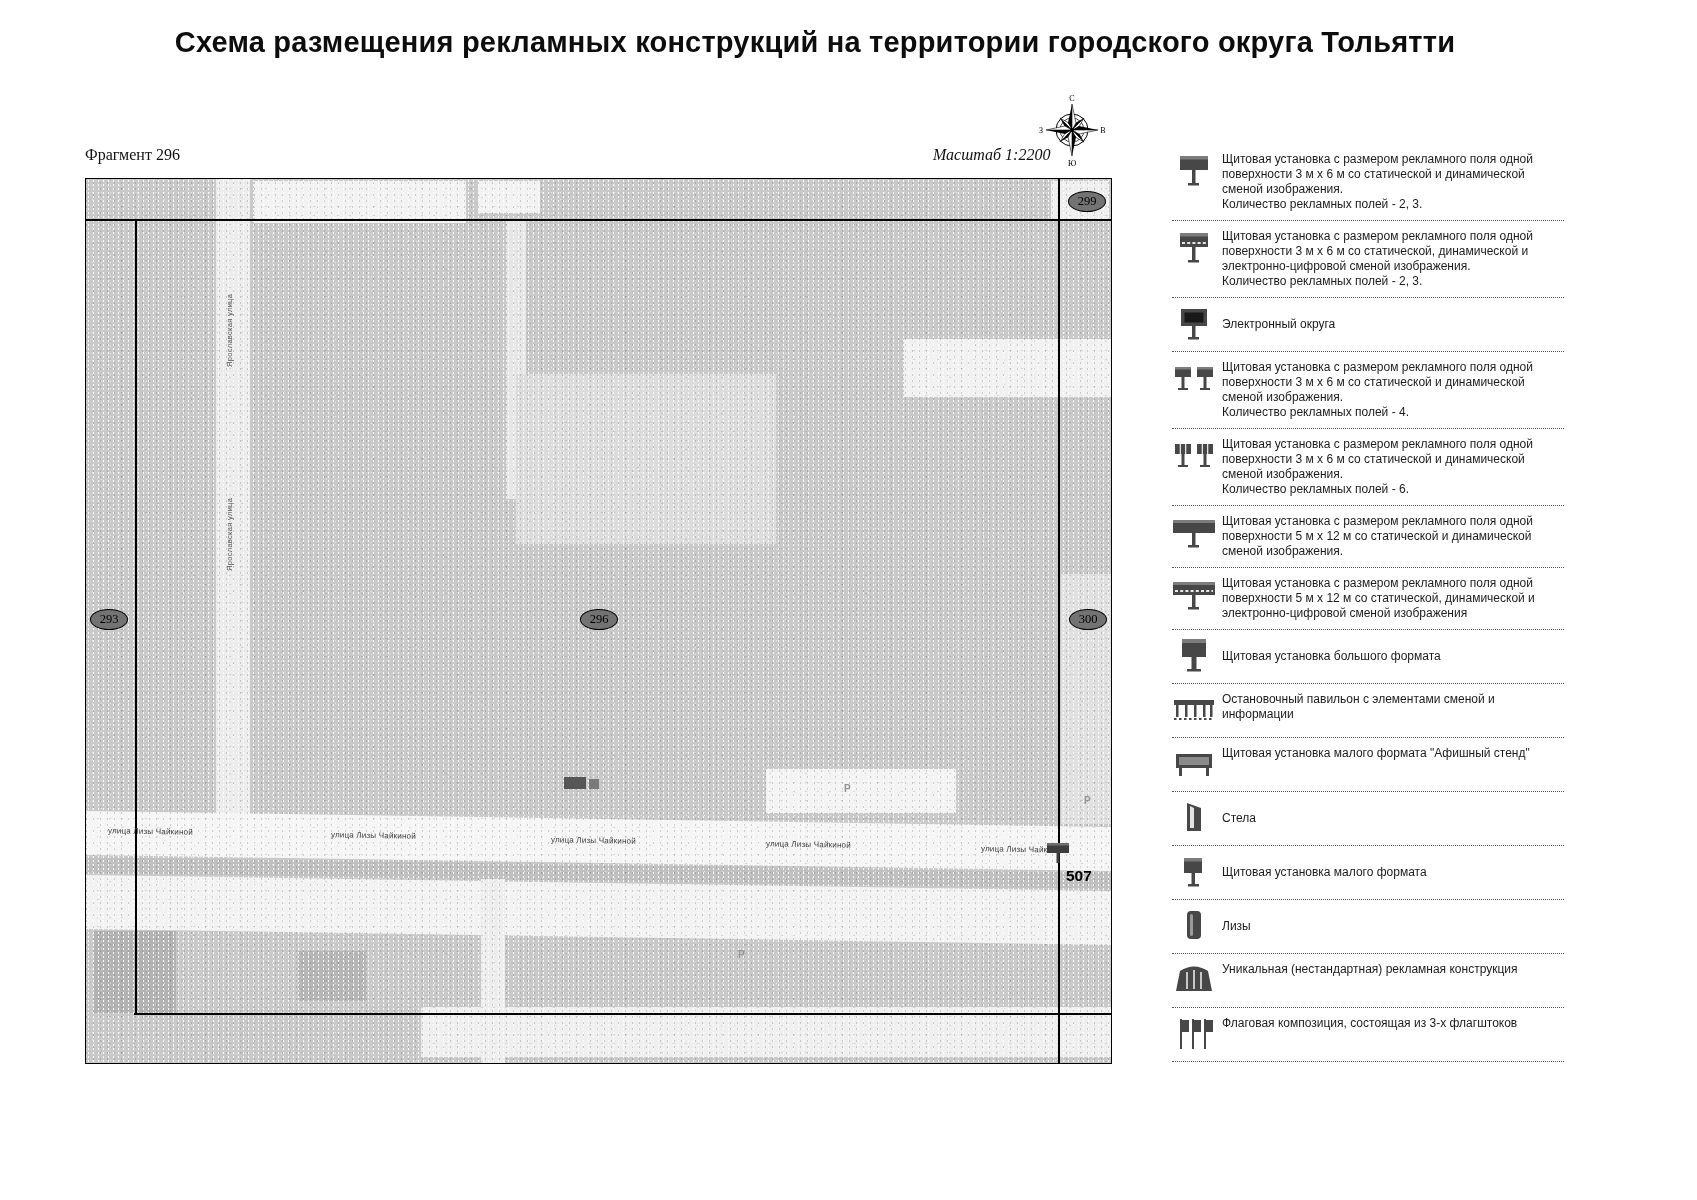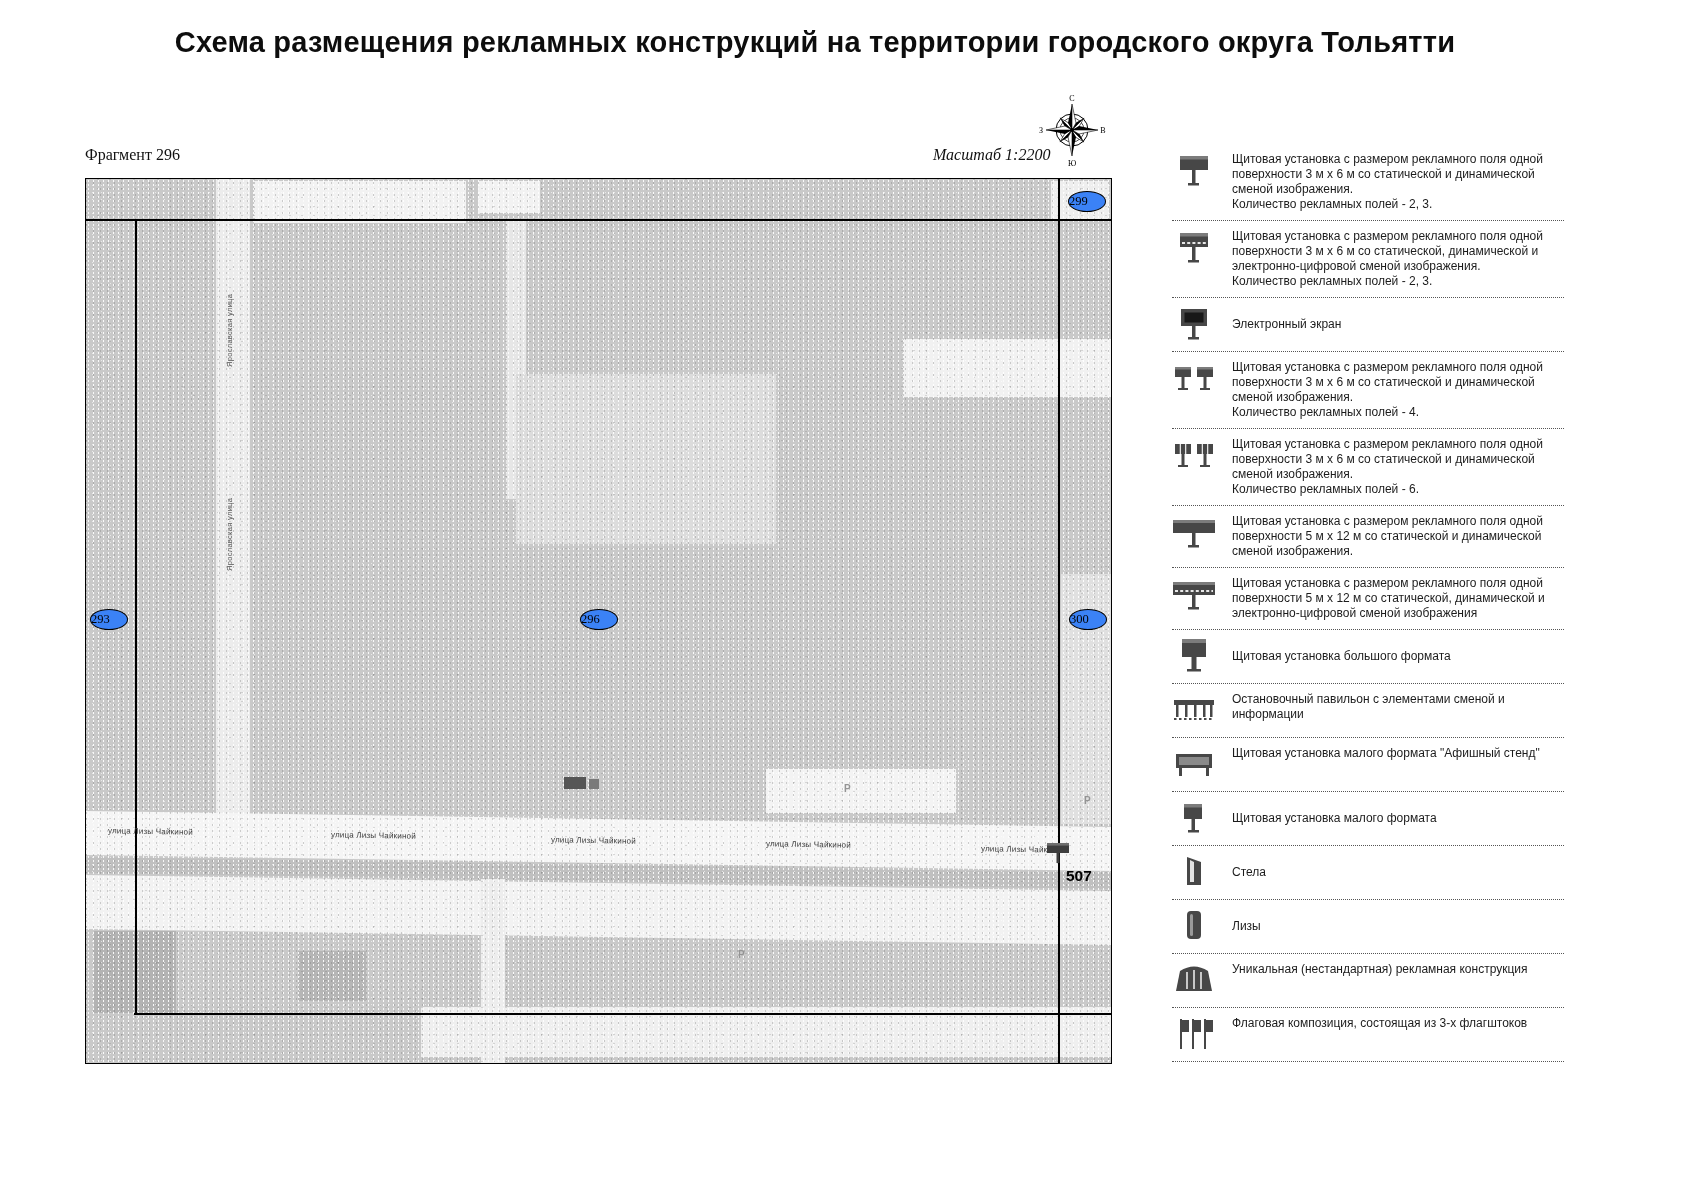--- a/index.html
+++ b/index.html
@@ -22,36 +22,36 @@
   .patch{position:absolute;}
   .noise{position:absolute;inset:0;pointer-events:none;
     background-image:
       radial-gradient(circle, rgba(255,255,255,.9) .8px, transparent 1px),
       radial-gradient(circle, rgba(255,255,255,.55) .8px, transparent 1px),
       radial-gradient(circle, rgba(96,96,96,.28) .8px, transparent 1px),
       radial-gradient(circle, rgba(80,80,80,.18) .9px, transparent 1.1px);
     background-size:5px 4px, 9px 7px, 7px 6px, 12px 9px;
     background-position:0 0, 2px 3px, 4px 1px, 6px 5px;}
   .frameline{position:absolute;background:#000;}
-  .oval{position:absolute;width:36px;height:19px;background:#3b82f6;border:1.2px solid #000;
-        border-radius:50%;line-height:19px;
+  .oval{position:absolute;width:36px;height:19px;background:#737373;border:1.2px solid #000;
+        border-radius:50%;text-align:center;line-height:19px;
         font-family:"Liberation Serif",serif;font-size:12.5px;color:#000;}
   .street-label{position:absolute;font-size:8px;color:#3c3c3c;white-space:nowrap;
         transform:rotate(1deg);letter-spacing:.2px;}
   .vstreet-label{position:absolute;font-size:7.5px;color:#555;writing-mode:vertical-rl;
         transform:rotate(180deg);letter-spacing:.3px;}
   .parking{position:absolute;font-size:10px;font-weight:bold;color:#949494;}
   .marker-number{position:absolute;font-weight:bold;font-size:15.5px;color:#000;}
   .marker-icon{position:absolute;}
   .mini-structure{position:absolute;background:#565656;}
   .mini-structure2{position:absolute;background:#7a7a7a;}
 
   
   .legend{position:absolute;left:1172px;top:144px;width:392px;}
-  .legend-item{display:flex;gap:10px;padding:7px 0 8px;border-bottom:1px dotted #555;}
+  .legend-item{display:flex;padding:7px 0 8px;border-bottom:1px dotted #555;}
   .legend-item.center{align-items:center;}
   .legend-icon{flex:0 0 50px;}
   .legend-icon svg{width:44px;height:38px;display:block;}
   .legend-text{font-size:12px;line-height:1.25;color:#1c1c1c;white-space:pre-line;padding-top:1px;}
 </style>
 </head>
 <body>
 
 <div class="page">
 
@@ -189,21 +189,21 @@
 
     <div class="legend-item center">
       <span class="legend-icon">
         <svg viewBox="0 0 44 38">
             <rect x="9" y="4" width="26" height="17" fill="#474747"></rect>
             <rect x="12.5" y="7.5" width="19" height="10" fill="#181818"></rect>
             <rect x="20" y="21" width="3.5" height="11" fill="#474747"></rect>
             <rect x="16" y="32" width="11" height="2.5" fill="#474747"></rect>
           </svg>
       </span>
-      <span class="legend-text">Электронный экран</span>
+      <span class="legend-text">Электронный округа</span>
     </div>
 
     <div class="legend-item">
       <span class="legend-icon">
         <svg viewBox="0 0 44 38">
             <rect x="3" y="8" width="16" height="10" fill="#474747"></rect>
             <rect x="3" y="8" width="16" height="2.5" fill="#7c7c7c"></rect>
             <rect x="25" y="8" width="16" height="10" fill="#474747"></rect>
             <rect x="25" y="8" width="16" height="2.5" fill="#7c7c7c"></rect>
             <rect x="9.5" y="18" width="3" height="11" fill="#474747"></rect>
@@ -295,37 +295,37 @@
             <rect x="7" y="23" width="3" height="8" fill="#474747"></rect>
             <rect x="34" y="23" width="3" height="8" fill="#474747"></rect>
           </svg>
       </span>
       <span class="legend-text">Щитовая установка малого формата "Афишный стенд"</span>
     </div>
 
     <div class="legend-item center">
       <span class="legend-icon">
         <svg viewBox="0 0 44 38">
+            <path d="M15 4 L29 9 L29 32 L15 32 Z" fill="#474747"></path>
+            <path d="M18 7 L22 9 L22 29 L18 29 Z" fill="#ffffff" opacity="0.85"></path>
+          </svg>
+      </span>
+      <span class="legend-text">Стела</span>
+    </div>
+
+    <div class="legend-item center">
+      <span class="legend-icon">
+        <svg viewBox="0 0 44 38">
             <rect x="12" y="5" width="18" height="15" fill="#474747"></rect>
             <rect x="12" y="5" width="18" height="3.5" fill="#7c7c7c"></rect>
             <rect x="19.5" y="20" width="3.5" height="11" fill="#474747"></rect>
             <rect x="16" y="31" width="11" height="2.5" fill="#474747"></rect>
           </svg>
       </span>
       <span class="legend-text">Щитовая установка малого формата</span>
-    </div>
-
-    <div class="legend-item center">
-      <span class="legend-icon">
-        <svg viewBox="0 0 44 38">
-            <path d="M15 4 L29 9 L29 32 L15 32 Z" fill="#474747"></path>
-            <path d="M18 7 L22 9 L22 29 L18 29 Z" fill="#ffffff" opacity="0.85"></path>
-          </svg>
-      </span>
-      <span class="legend-text">Стела</span>
     </div>
 
     <div class="legend-item center">
       <span class="legend-icon">
         <svg viewBox="0 0 44 38">
             <rect x="15" y="4" width="14" height="28" rx="4" fill="#474747"></rect>
             <rect x="18" y="7" width="3" height="22" rx="1.5" fill="#9a9a9a"></rect>
           </svg>
       </span>
       <span class="legend-text">Лизы</span>

